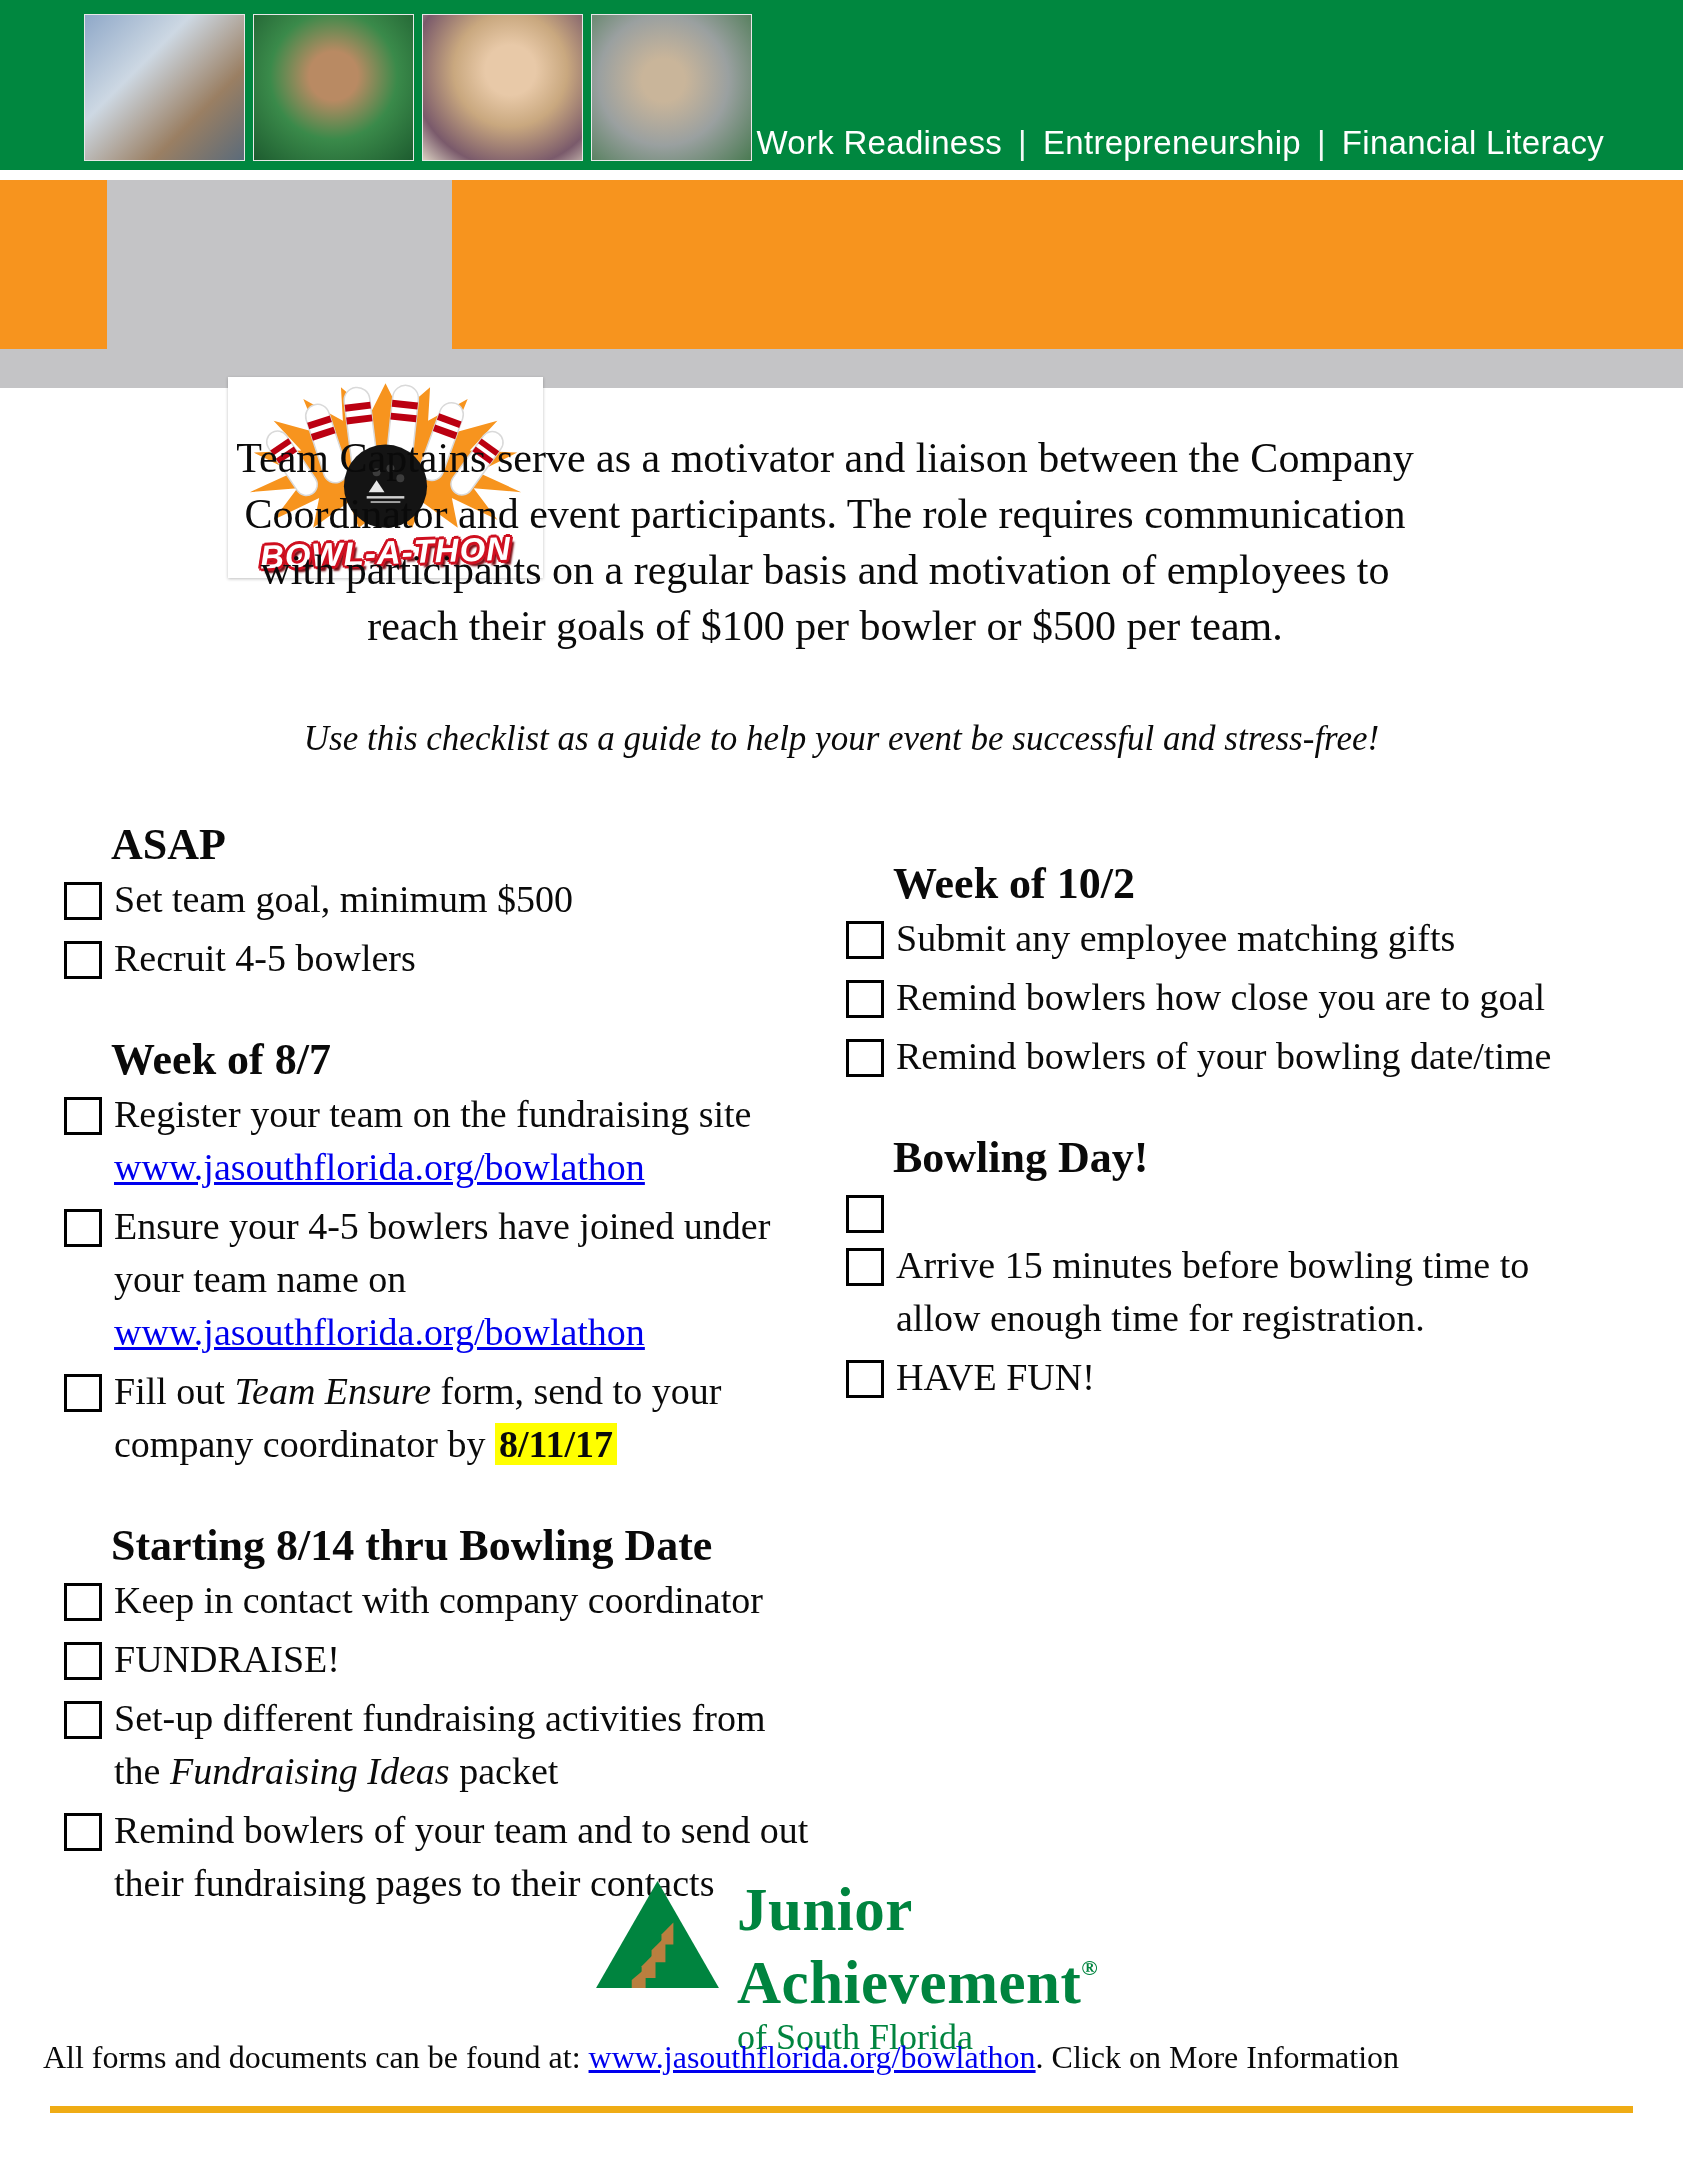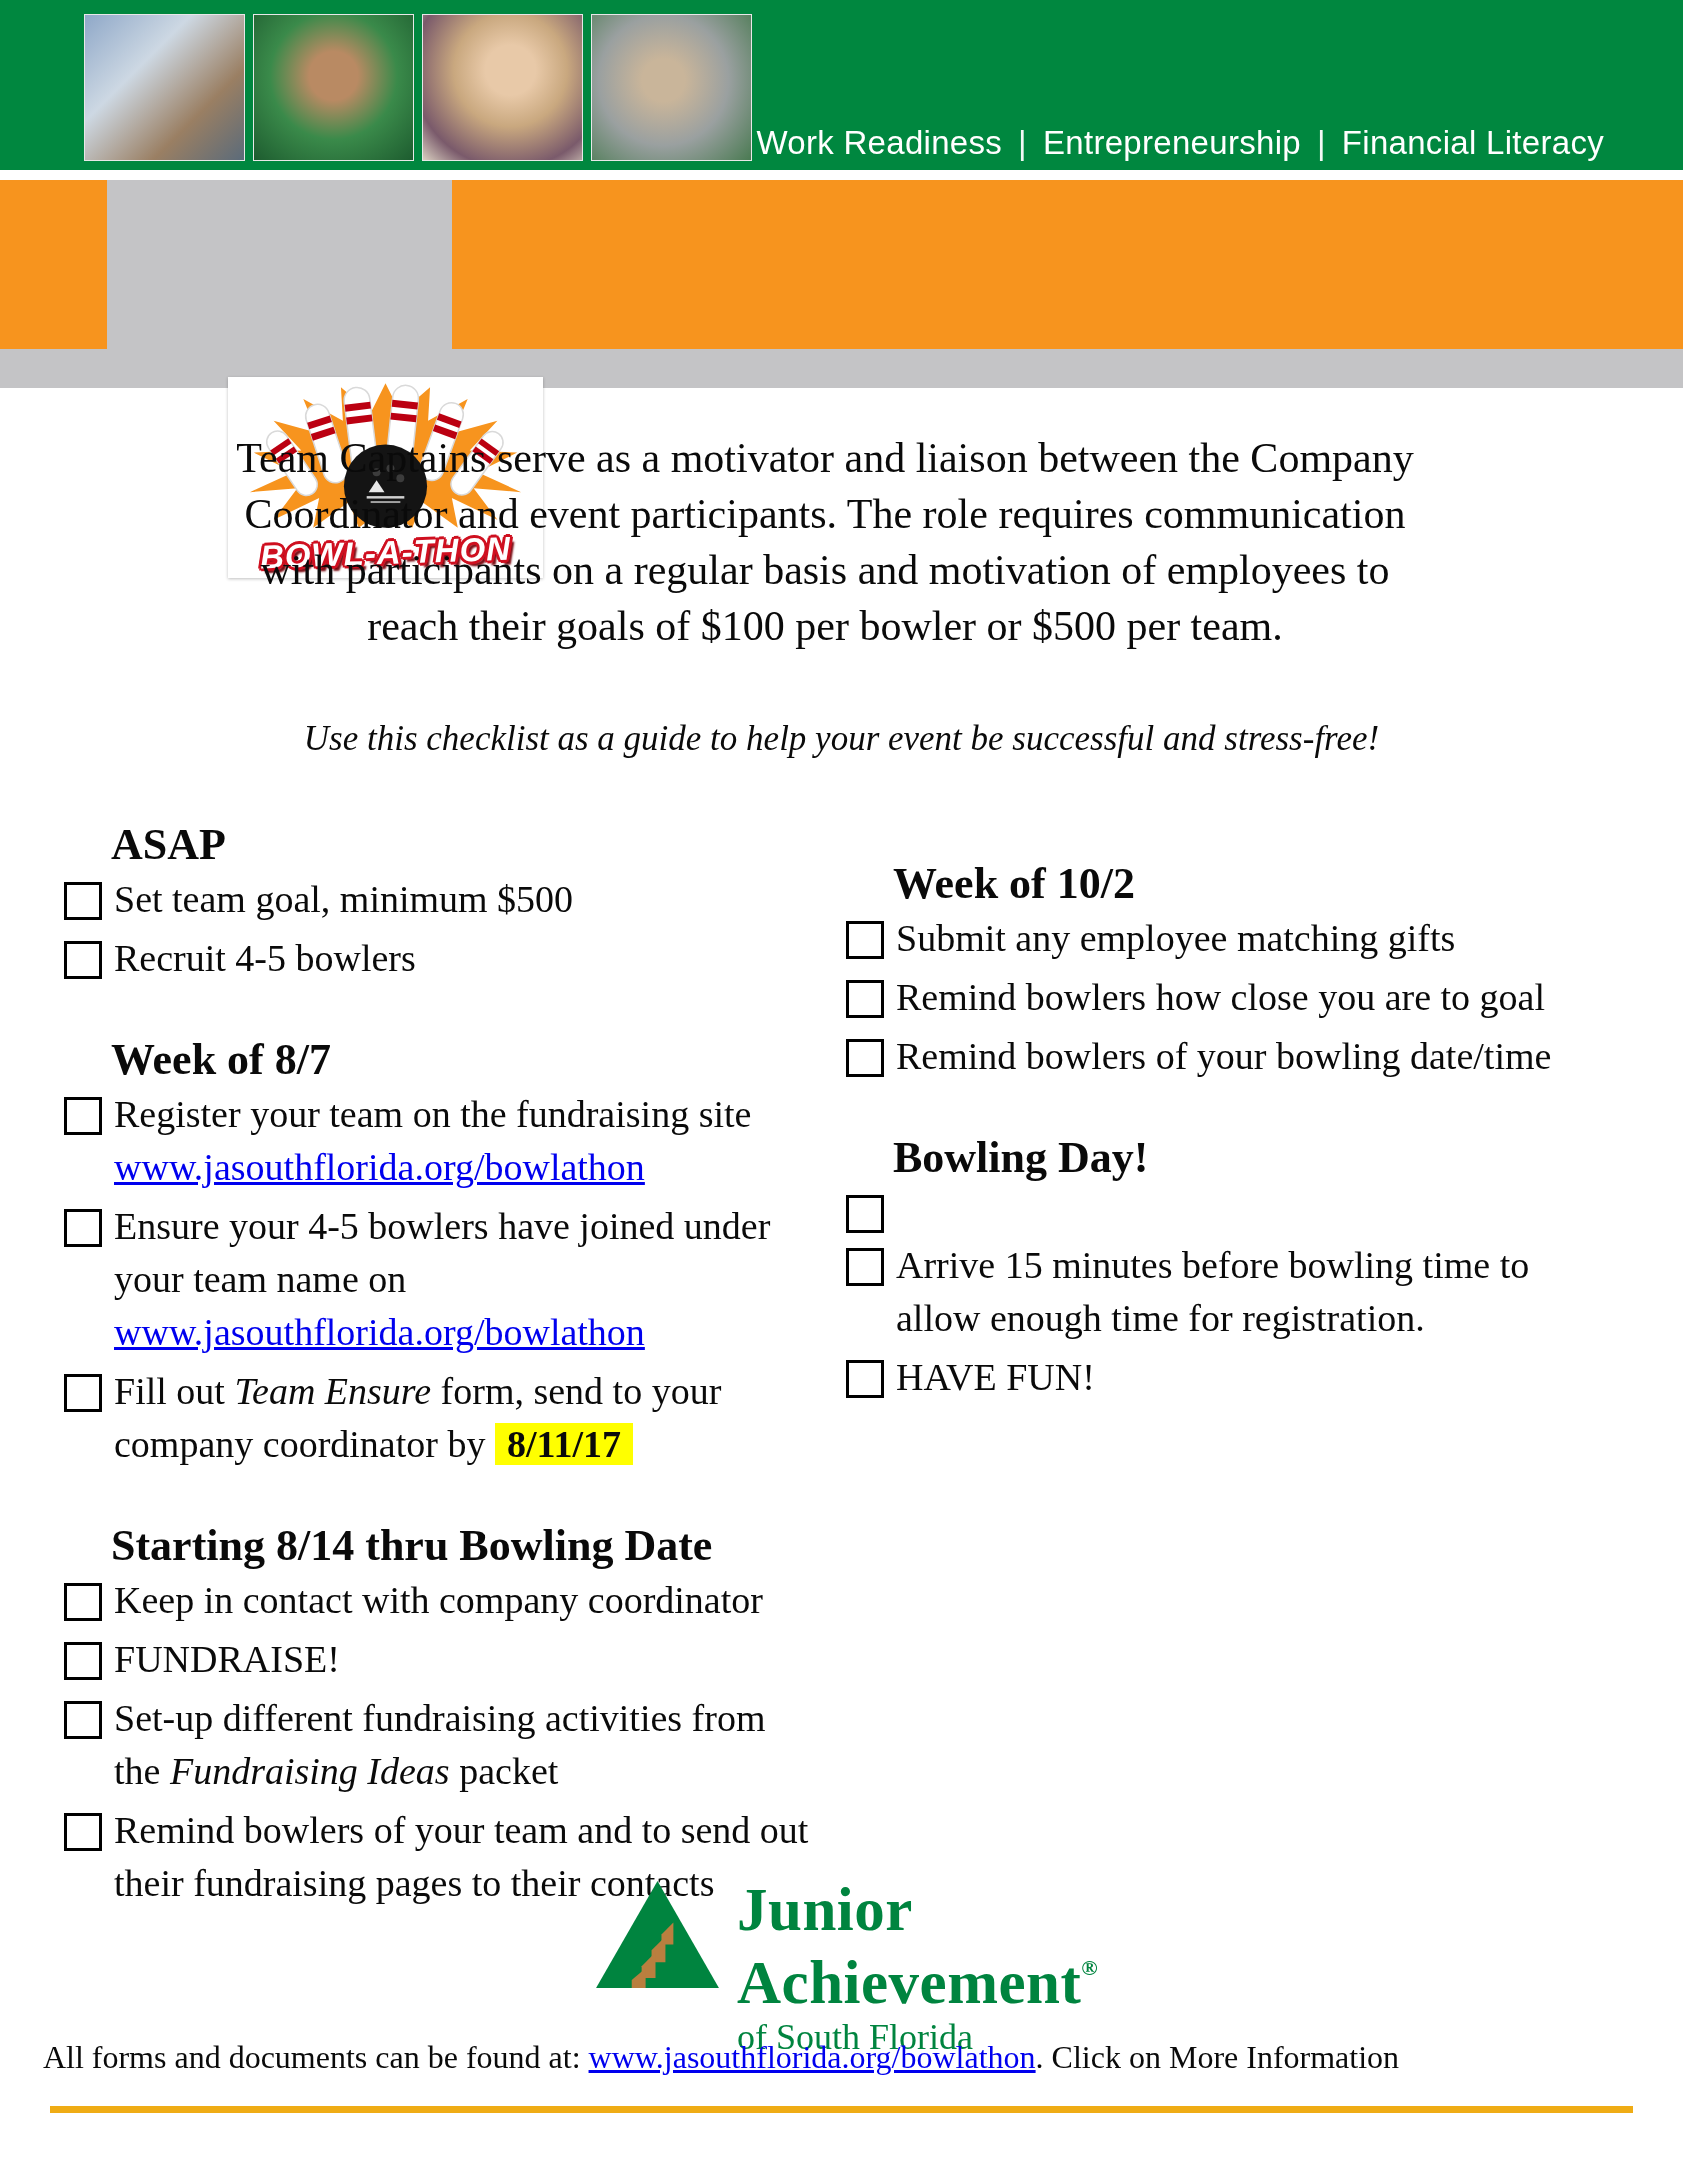--- a/index.html
+++ b/index.html
@@ -50,21 +50,21 @@
   
   .col{position:absolute;font-size:38px;line-height:53px;}
   .col-left{left:64px;top:818px;width:782px;}
   .col-right{left:846px;top:857px;width:772px;}
   .sec-heading{font-weight:700;font-size:44px;line-height:53px;margin:0 0 2px 47px;}
   .sec-heading.gap{margin-top:48px;}
   .check-item{display:flex;align-items:flex-start;gap:12px;margin:0 0 6px 0;}
   .checkbox{flex:none;width:32px;height:32px;border:3px solid #000;margin-top:9px;background:#fff;}
   .item-text{white-space:nowrap;}
   .item-text .italic{font-style:italic;}
-  .item-text .highlight{font-weight:700;background:var(--hl);padding:0 12px;}
+  .item-text .highlight{font-weight:700;background:var(--hl);padding:0 4px;}
   a.link{color:var(--link);text-decoration:underline;cursor:pointer;}
 
   
   .ja-logo{position:absolute;left:594px;top:1879px;display:flex;gap:16px;color:var(--jagreen);}
   .ja-text{padding-top:2px;}
   .ja-junior{font-size:61px;line-height:57px;font-weight:600;letter-spacing:0.5px;}
   .ja-achv{font-size:61px;line-height:59px;font-weight:600;letter-spacing:0.5px;}
   .ja-achv .reg{font-size:22px;vertical-align:28px;}
   .ja-sub{font-size:36px;line-height:46px;font-weight:400;margin-top:2px;}
 

